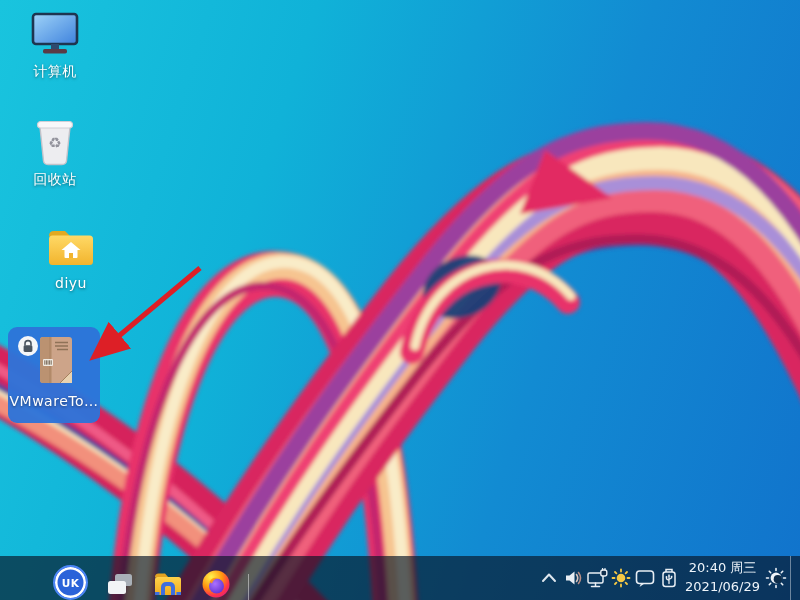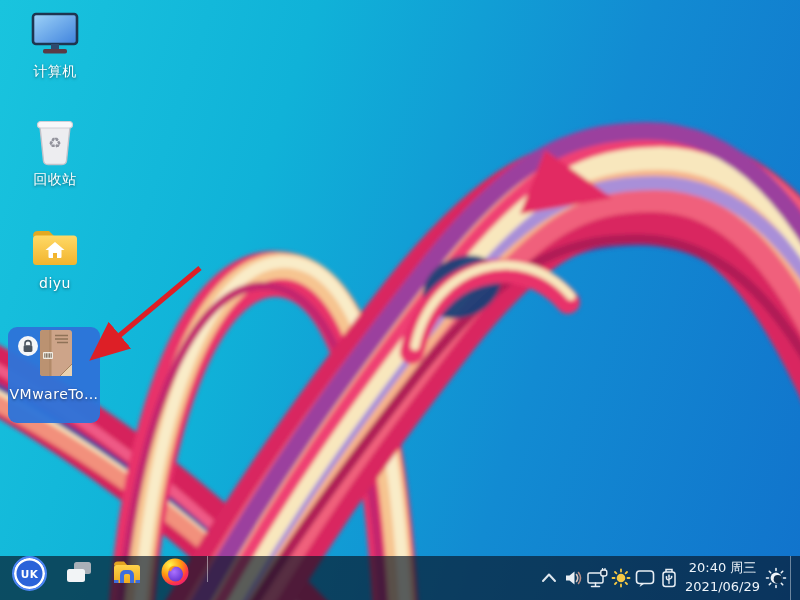--- a/index.html
+++ b/index.html
@@ -7,30 +7,30 @@
   .screen{position:relative;width:800px;height:600px;overflow:hidden;background:#4d7c0f;}
 
   
   .wallpaper{position:absolute;inset:0;
     background:linear-gradient(108deg,#19c4de 0%,#10b2d8 32%,#128bd2 66%,#1173cc 100%);}
   .ribbons{position:absolute;left:0;top:0;}
 
   
   .icon-cell{position:absolute;width:90px;display:flex;flex-direction:column;align-items:center;gap:5px;cursor:default;}
   .icon-cell .label{font-size:14px;color:#ffffff;text-shadow:0 1px 3px rgba(0,0,0,.5);letter-spacing:.5px;white-space:nowrap;}
-  .icon-cell.selected{width:92px;height:96px;background:rgba(46,116,216,.96);border-radius:9px;box-sizing:border-box;}
+  .icon-cell.selected{width:92px;height:96px;background:rgba(46,116,216,.96);border-radius:9px;padding-top:7px;box-sizing:border-box;}
   .badge{position:absolute;left:9px;top:8px;}
 
   
   .arrow-svg{position:absolute;left:55px;top:248px;z-index:6;pointer-events:none;}
 
   
   .taskbar{position:absolute;left:0;right:0;bottom:0;height:44px;
     background:rgba(7,20,36,0.66);display:flex;align-items:center;justify-content:space-between;z-index:10;}
-  .bar-left{display:flex;align-items:flex-start;gap:16px;padding-left:12px;height:100%;}
+  .bar-left{display:flex;align-items:flex-end;gap:16px;padding-left:12px;height:100%;margin-left:41px;}
   .bar-right{display:flex;align-items:center;height:100%;}
   .app-btn{display:flex;align-items:center;justify-content:center;width:32px;height:32px;}
   .launcher{width:31px;height:31px;border-radius:50%;background:#2b63d9;border:2px solid #4b85f5;
     box-shadow:inset 0 0 0 2.5px #ffffff;display:flex;align-items:center;justify-content:center;}
   .launcher span{color:#ffffff;font-size:10.5px;font-weight:bold;letter-spacing:.5px;}
   .vsep{width:1px;height:26px;background:rgba(255,255,255,.45);}
   .tray-btn{display:flex;align-items:center;justify-content:center;width:24px;height:32px;}
   .clock{color:#eef4fa;font-size:13px;line-height:1.45;text-align:center;padding:0 4px;cursor:default;}
   .show-desktop{width:9px;height:44px;border-left:1px solid rgba(255,255,255,.4);margin-left:2px;}
 </style>
@@ -95,21 +95,21 @@
 
   <div class="icon-cell" style="left:10px;top:116px;">
     <svg width="44" height="50" viewBox="0 0 44 50">
       <path d="M7 11 L10.5 45 Q11 48.5 15 48.5 H29 Q33 48.5 33.5 45 L37 11 Z" fill="#ededf0" stroke="#c3c3ca" stroke-width="1.4"></path>
       <rect x="4.5" y="5.5" width="35" height="6.5" rx="3.2" fill="#f8f8fa" stroke="#cfcfd6" stroke-width="1.2"></rect>
       <text x="22" y="32" font-size="15" fill="#93939c" text-anchor="middle">♻</text>
     </svg>
     <span class="label">回收站</span>
   </div>
 
-  <div class="icon-cell" style="left:10px;top:226px;">
+  <div class="icon-cell" style="left:26px;top:226px;">
     <svg width="52" height="44" viewBox="0 0 52 44">
       <defs>
           <linearGradient id="fol" x1="0" y1="0" x2="0" y2="1">
         <stop offset="0" stop-color="#ffd966"></stop>
             <stop offset="1" stop-color="#f2b42d"></stop>
           </linearGradient>
         </defs>
       <path d="M4 10 Q4 5 9 5 H20 L25.5 10.5 H4 Z" fill="#e2a922"></path>
       <rect x="4" y="9.5" width="44" height="29.5" rx="3.5" fill="url(#fol)"></rect>
       <path d="M26 16 L35.5 24 H16.5 Z" fill="#ffffff"></path>

